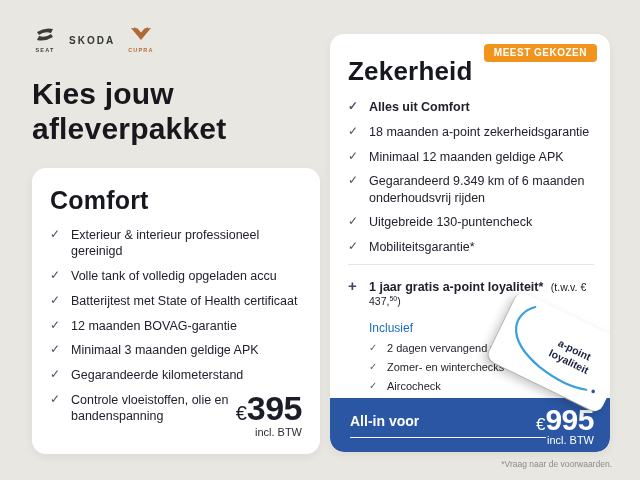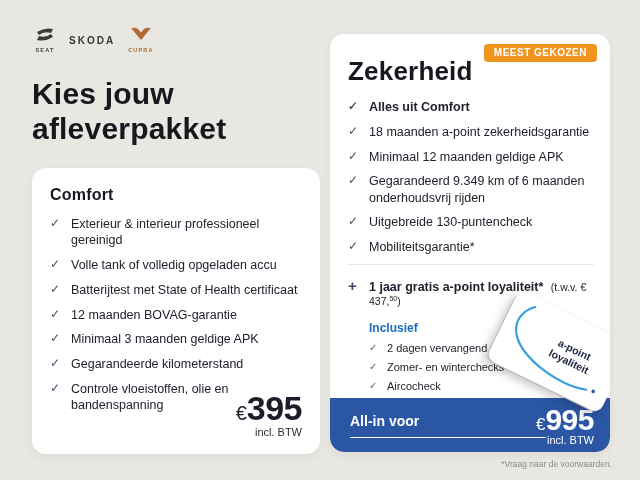--- a/index.html
+++ b/index.html
@@ -13,21 +13,21 @@
   .cupra-word{color:#b06a35}
 
   
   .heading{position:absolute;left:32px;top:76px;font-size:30px;line-height:35px;font-weight:600;color:#17171d;letter-spacing:.2px}
 
   
   .card{position:absolute;background:#fff;border-radius:14px;box-shadow:0 3px 10px rgba(40,40,40,.06);box-sizing:border-box}
   .card--comfort{left:32px;top:168px;width:288px;height:286px;padding:18px 16px 0 18px}
   .card--zeker{left:330px;top:34px;width:280px;height:418px;padding:20px 16px 0 18px;overflow:hidden}
 
-  .card-title{font-weight:700;font-size:16px;color:#17181f;letter-spacing:.2px}
+  .card-title{font-weight:700;font-size:25px;color:#17181f;letter-spacing:.2px}
   .card--zeker .card-title{font-size:26px;margin-top:2px}
 
   .check-list{margin-top:12px}
   .check-item{display:flex;gap:8px;font-size:12.5px;line-height:1.3;margin-bottom:8.5px;color:#21222d}
   .check-item.bold{font-weight:700}
   .check{color:#4b5170;font-size:12px;flex:0 0 13px;line-height:1.3}
 
   .price-block{position:absolute;right:18px;bottom:16px;text-align:right}
   .cur{font-size:20px;font-weight:400;vertical-align:baseline}
   .amount{font-size:34px;font-weight:700;letter-spacing:-.5px}
@@ -36,21 +36,21 @@
   .badge{position:absolute;top:10px;right:13px;color:#fff;font-size:10px;font-weight:700;letter-spacing:.5px;padding:3px 10px 4px;border-radius:4px}
 
   .divider{border:0;border-top:1px solid #e5e5e7;margin:5px 0 13px}
 
   .plus-row{display:flex;gap:8px;align-items:baseline;font-size:12.5px;color:#21222d}
   .plus{color:#3f4566;font-size:15px;font-weight:600;flex:0 0 13px;line-height:1}
   .plus-title{font-weight:700}
   .plus-note{font-size:10.5px;margin-left:4px;font-weight:400}
   .plus-note sup{font-size:7px}
 
-  .inclusief{margin:13px 0 7px 21px;font-weight:700;font-size:12px}
+  .inclusief{margin:13px 0 7px 21px;font-weight:400;font-size:12px}
   .sub-list{margin-left:21px}
   .sub-item{display:flex;gap:7px;font-size:11px;line-height:1.25;margin-bottom:5.5px;color:#24252f}
   .sub-check{color:#5a6070;font-size:10px;flex:0 0 11px}
 
   
   .loyalty-card{position:absolute;left:166px;top:280px;width:126px;height:76px;background:#fff;border-radius:9px;transform:rotate(26deg);box-shadow:-3px 5px 10px rgba(30,30,30,.25),-1px 1px 0 #d9d9d5;z-index:3;display:flex;align-items:center;justify-content:center}
   .loyalty-card-svg{position:absolute;left:0;top:0}
   .loyalty-card-text{position:relative;text-align:center;font-size:10.5px;font-weight:700;color:#1d2340;line-height:1.2;margin-left:26px;margin-top:-4px}
 
   

